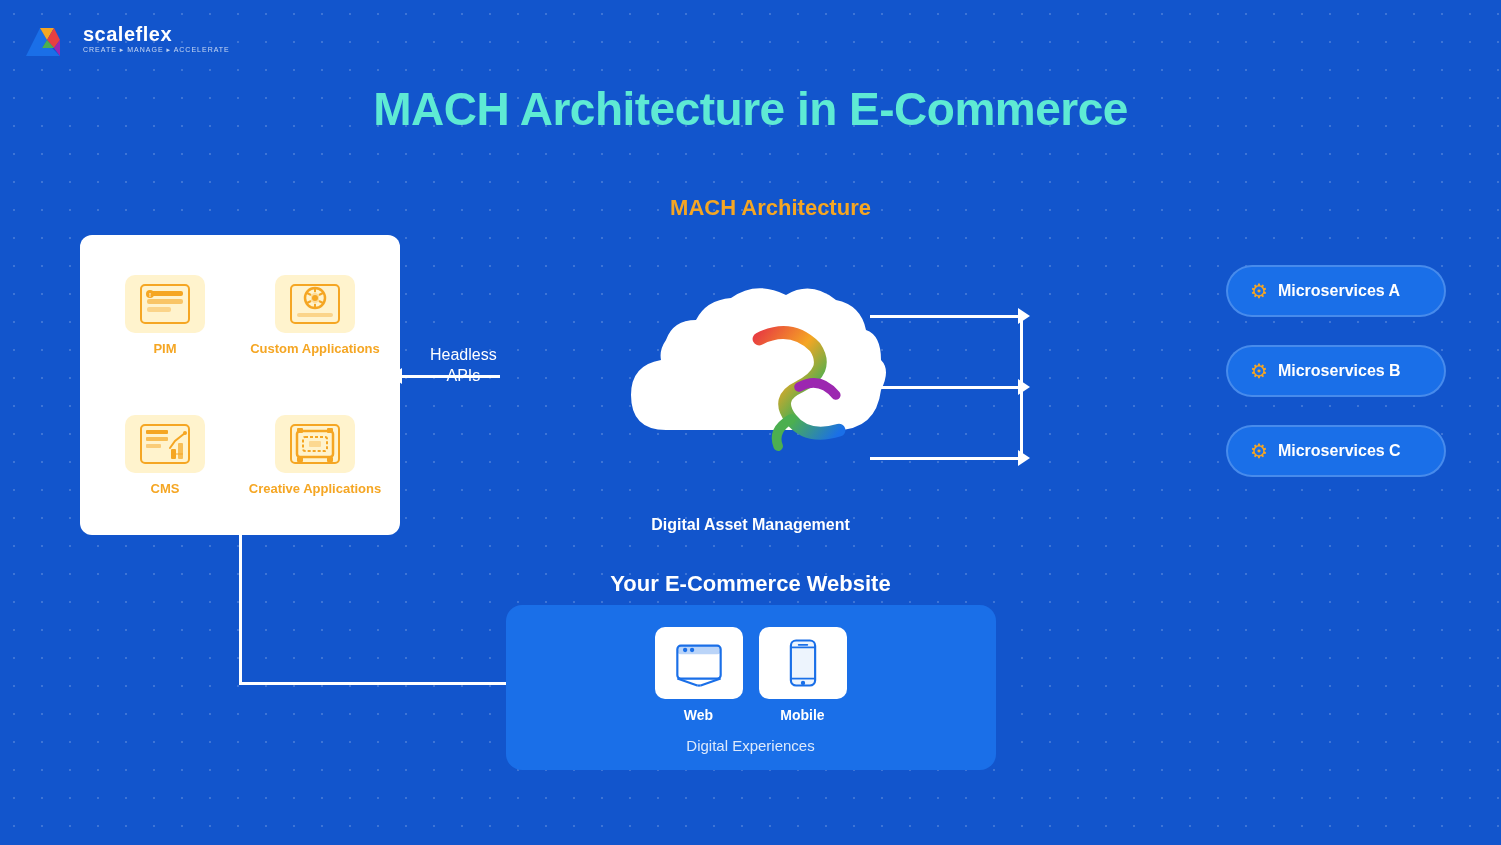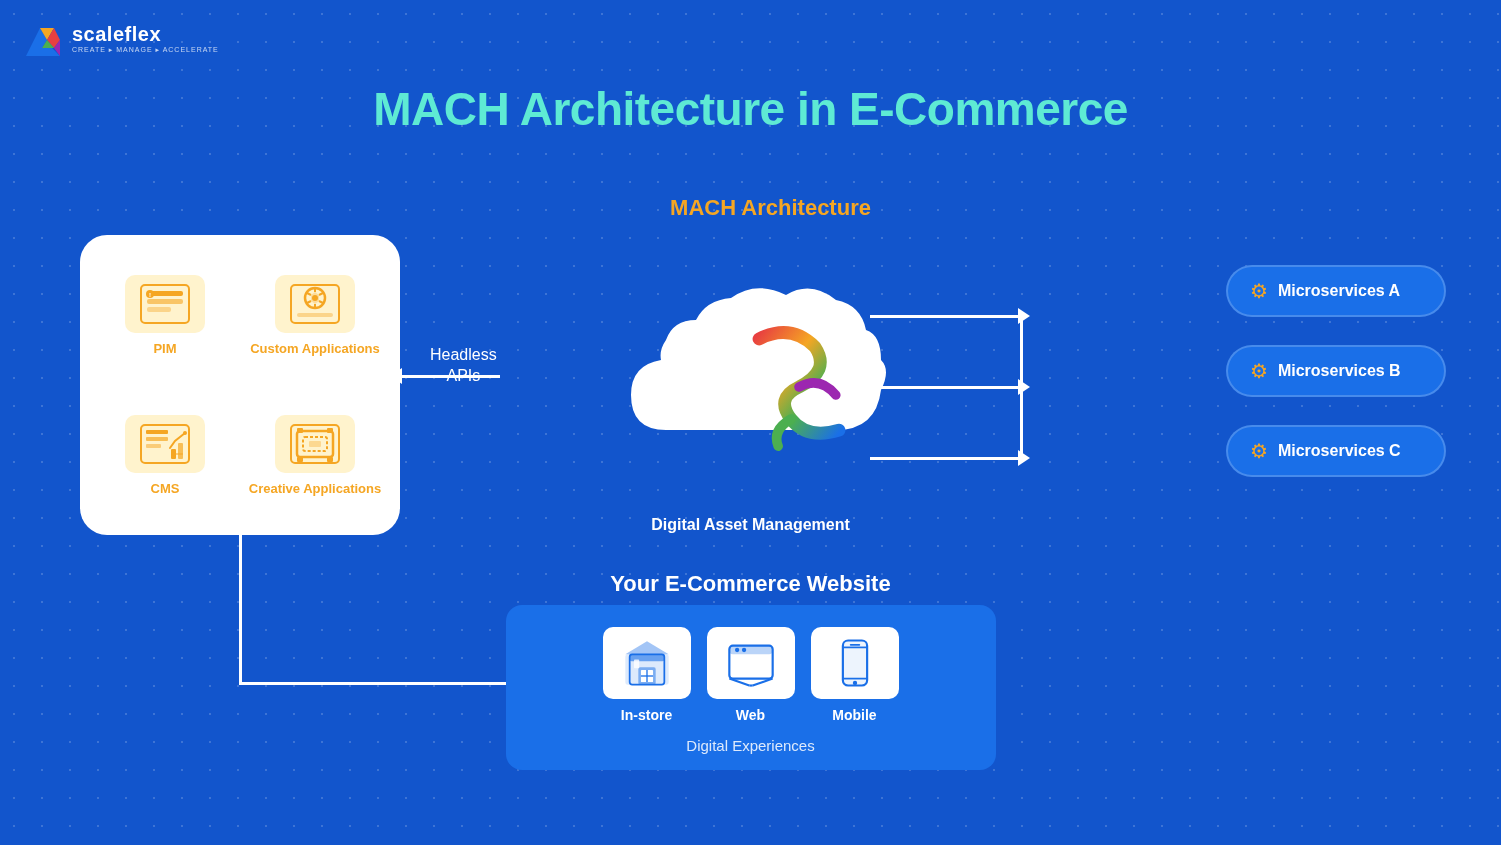--- a/index.html
+++ b/index.html
@@ -22,21 +22,21 @@
       pointer-events: none;
     }
 
     
     .logo {
       position: absolute;
       top: 18px;
       left: 22px;
       display: flex;
       align-items: center;
-      gap: 8px;
+      gap: 19px;
     }
     .logo-icon {
       width: 42px;
       height: 42px;
     }
     .logo-text {
       display: flex;
       flex-direction: column;
     }
     .logo-name {
@@ -68,21 +68,21 @@
     }
 
     
     .left-box {
       position: absolute;
       top: 235px;
       left: 80px;
       width: 320px;
       height: 300px;
       background: white;
-      border-radius: 27px;
+      border-radius: 12px;
       display: grid;
       grid-template-columns: 1fr 1fr;
       grid-template-rows: 1fr 1fr;
       padding: 18px;
       gap: 16px;
     }
 
     .left-box-item {
       display: flex;
       flex-direction: column;
@@ -528,37 +528,20 @@
 
 <div class="connector-horizontal"></div>
 
 <div class="connector-arrow-right"></div>
 
 <div class="bottom-title">Your E-Commerce Website</div>
 
 <div class="ecommerce-box">
   <div class="channels-row">
 
-    <div class="channel-item">
-      <div class="channel-icon-box">
-        <svg viewBox="0 0 60 60" width="52" height="52">
-          <rect x="5" y="20" width="50" height="35" rx="3" fill="#1a6fe8" opacity="0.15"></rect>
-          <rect x="10" y="20" width="40" height="35" rx="3" fill="none" stroke="#1a6fe8" stroke-width="2"></rect>
-          <polygon points="5,20 30,5 55,20" fill="#1a6fe8" opacity="0.4"></polygon>
-          <rect x="20" y="35" width="20" height="20" rx="2" fill="#1a6fe8" opacity="0.5"></rect>
-          <rect x="23" y="38" width="14" height="14" rx="1" fill="white"></rect>
-          <line x1="30" y1="38" x2="30" y2="52" stroke="#1a6fe8" stroke-width="1.5"></line>
-          <line x1="23" y1="45" x2="37" y2="45" stroke="#1a6fe8" stroke-width="1.5"></line>
-
-          <rect x="10" y="20" width="40" height="8" rx="2" fill="#1a6fe8" opacity="0.6"></rect>
-          <rect x="15" y="26" width="6" height="10" rx="1" fill="white" opacity="0.8"></rect>
-        </svg>
-      </div>
-      <span class="channel-label">In-store</span>
-    </div>
 
     <div class="channel-item">
       <div class="channel-icon-box">
         <svg viewBox="0 0 60 60" width="52" height="52">
           <rect x="5" y="10" width="50" height="38" rx="4" fill="none" stroke="#1a6fe8" stroke-width="2.5"></rect>
           <rect x="5" y="10" width="50" height="10" rx="4" fill="#1a6fe8" opacity="0.3"></rect>
           <circle cx="14" cy="15" r="2.5" fill="#1a6fe8"></circle>
           <circle cx="22" cy="15" r="2.5" fill="#1a6fe8"></circle>
           <line x1="5" y1="48" x2="28" y2="56" stroke="#1a6fe8" stroke-width="2.5"></line>
           <line x1="55" y1="48" x2="32" y2="56" stroke="#1a6fe8" stroke-width="2.5"></line>

